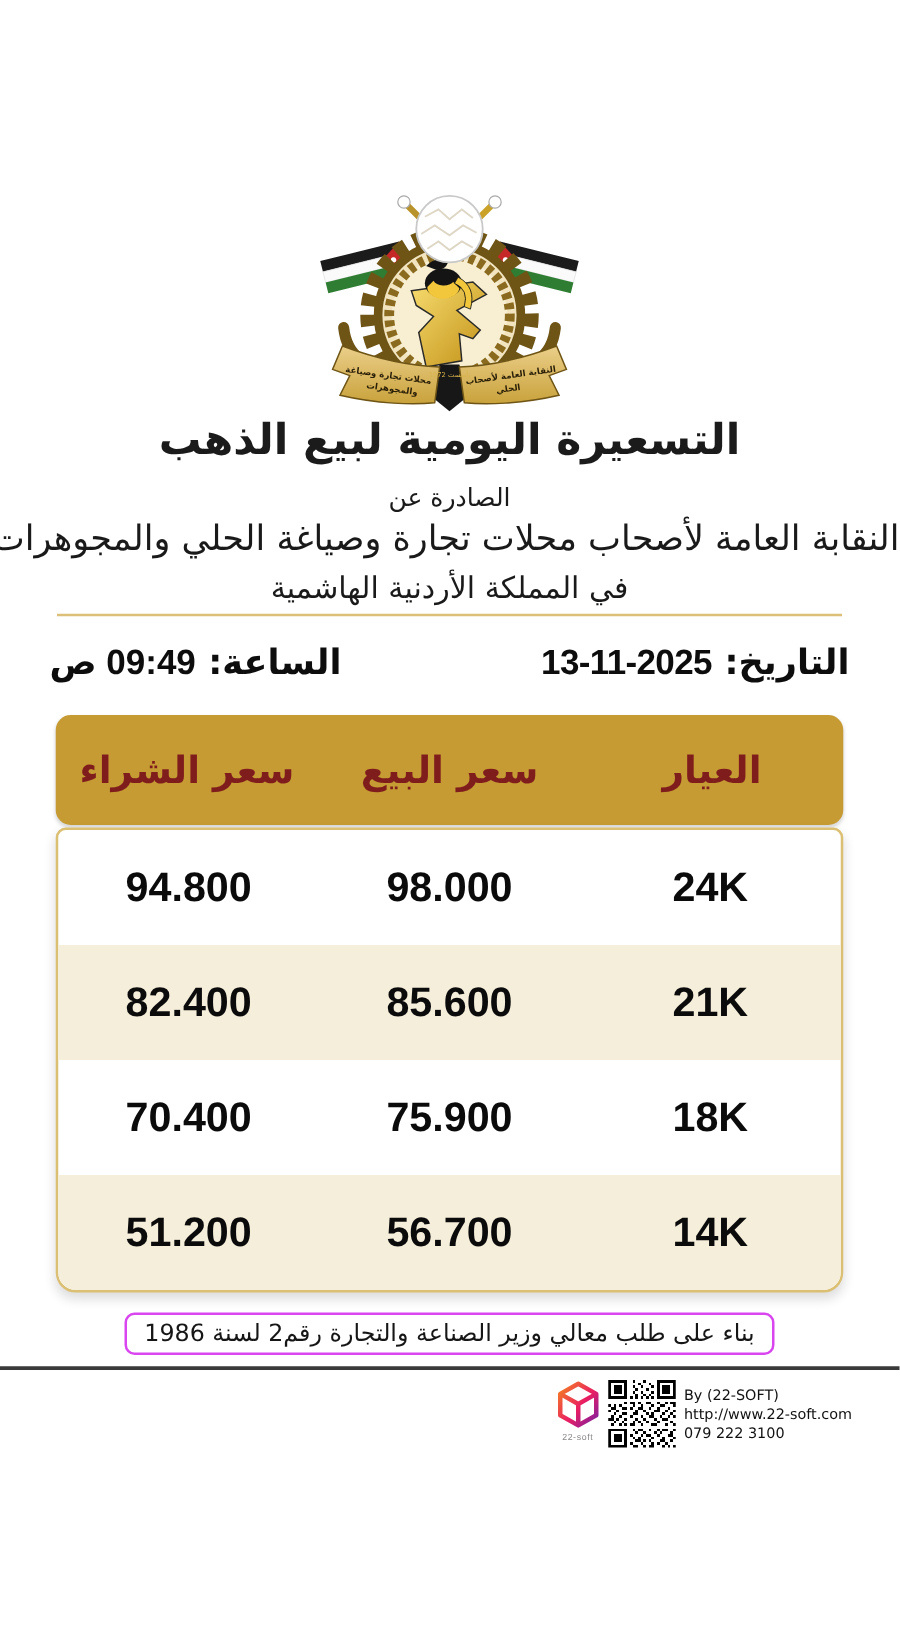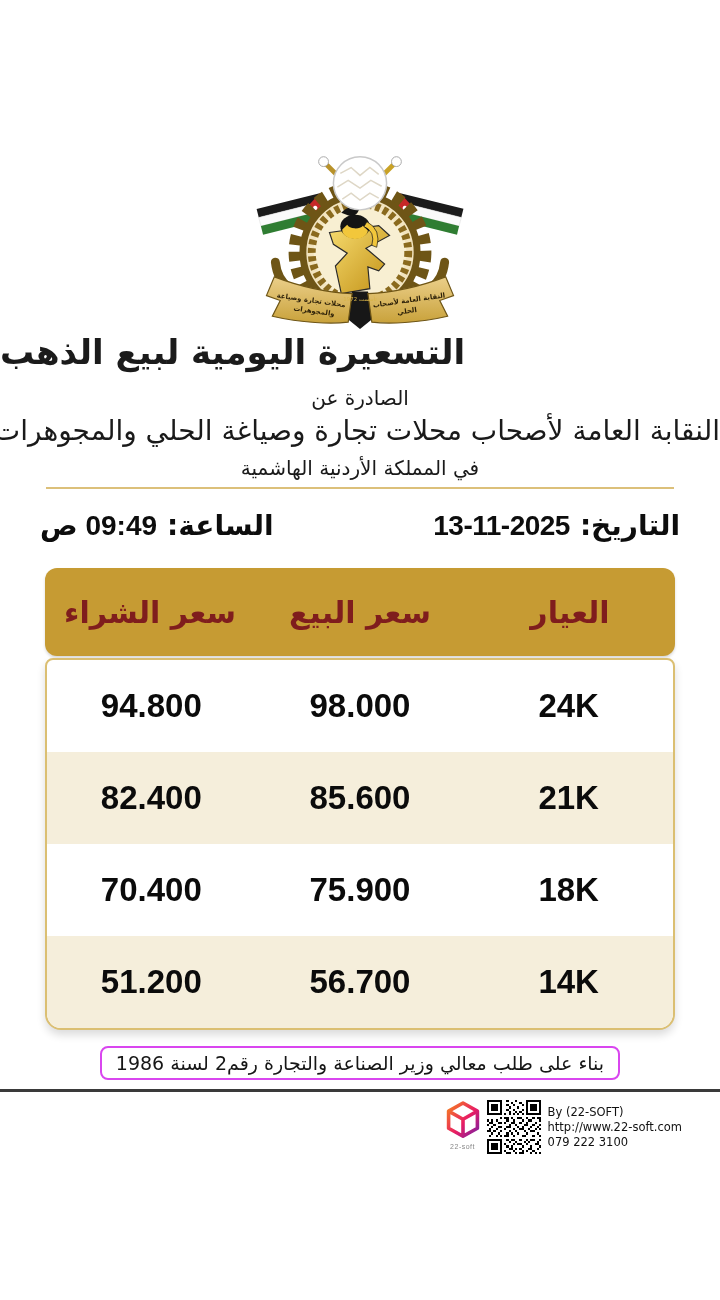--- a/index.html
+++ b/index.html
@@ -2,24 +2,24 @@
 <html lang="ar"><head>
 <meta charset="utf-8">
 <style>
   html,body{margin:0;padding:0;background:#fff;}
   body{font-family:"DejaVu Sans",sans-serif;}
   .page{width:720px;height:1300px;margin:0 auto;background:#ffffff;overflow:hidden;position:relative;direction:rtl;}
 
   .emblem-wrap{margin:138px auto 0;width:270px;height:192px;}
   .emblem-wrap svg{display:block;width:100%;height:100%;}
 
-  .title{margin-top:2px;text-align:left;font-size:34px;font-weight:bold;color:#1b1b1b;letter-spacing:-0.5px;}
+  .title{margin-top:2px;text-align:center;font-size:34px;font-weight:bold;color:#1b1b1b;letter-spacing:-0.5px;}
   .sub1{margin-top:14px;text-align:center;font-size:20px;color:#1a1a1a;}
   .sub2{margin-top:4px;text-align:center;font-size:28px;color:#1a1a1a;white-space:nowrap;}
-  .sub3{margin-top:9px;text-align:center;font-size:20px;color:#1a1a1a;}
+  .sub3{margin-top:9px;text-align:center;font-size:24px;color:#1a1a1a;}
   .gold-rule{margin:7px 46px 0;height:2px;background:#dcc07a;border:none;}
 
   .dt-row{margin:20px 40px 0;display:flex;justify-content:space-between;font-size:28px;font-weight:bold;color:#0d0d0d;}
   .dt-item{display:flex;gap:10px;align-items:baseline;}
   .dt-val{direction:ltr;unicode-bidi:embed;font-family:"Liberation Sans","DejaVu Sans",sans-serif;letter-spacing:-0.5px;}
   .dt-val-time{direction:rtl;font-family:"Liberation Sans","DejaVu Sans",sans-serif;letter-spacing:-0.5px;}
 
   .price-table{margin:26px 45px 0;}
   .thead{background:#c69b33;border-radius:12px;height:88px;display:flex;align-items:center;box-shadow:0 2px 3px rgba(0,0,0,.15);}
   .th{flex:1;text-align:center;font-size:30px;font-weight:bold;color:#7f1d1d;}

